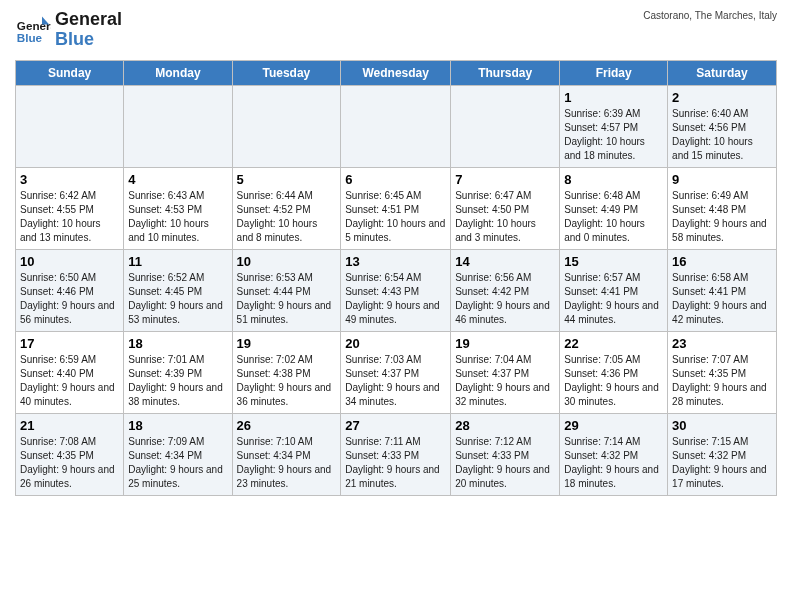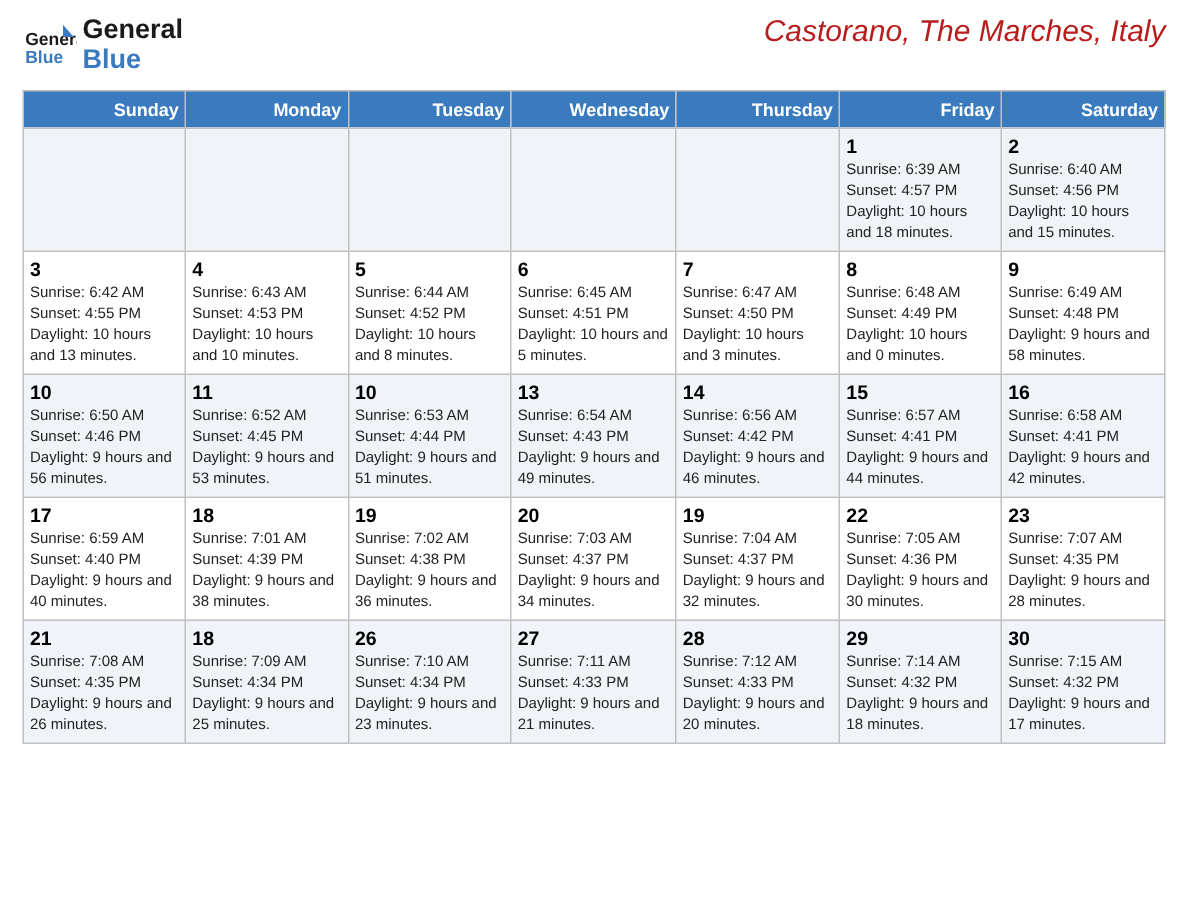--- a/index.html
+++ b/index.html
@@ -27,34 +27,33 @@
     }
     .title-area {
       text-align: right;
     }
     .month-title {
       font-size: 32px;
       font-weight: bold;
       color: #1a1a1a;
     }
     .subtitle {
-      font-size: 20px;
-      color: #b91c1c;
-      font-style: italic;
+      font-size: 10px;
+      color: #404040;
     }
     table {
       width: 100%;
       border-collapse: collapse;
       font-size: 10.5px;
     }
     thead th {
       background-color: #3a7bbf;
       color: #fff;
       padding: 5px 4px;
-      text-align: right;
+      text-align: center;
       font-size: 12px;
       border: 1px solid #c0c0c0;
     }
     tbody td {
       border: 1px solid #c0c0c0;
       vertical-align: top;
       padding: 4px 4px 4px 4px;
       min-height: 80px;
       height: 80px;
       width: 113px;

